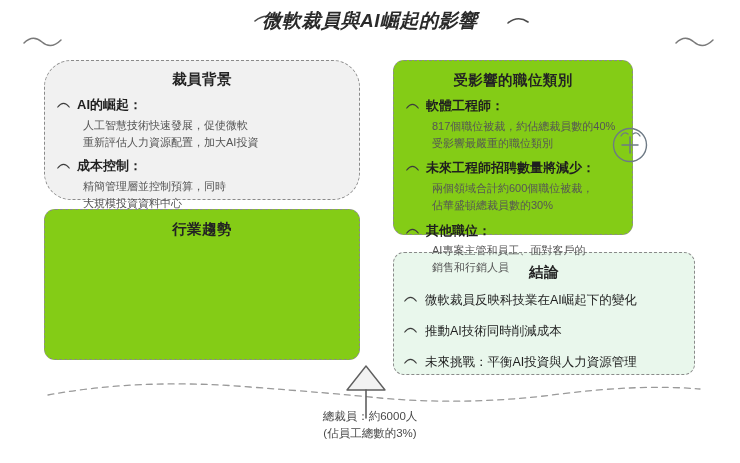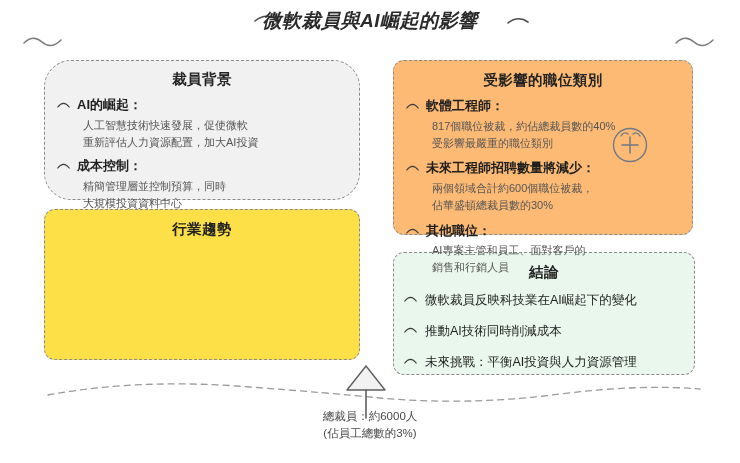--- a/index.html
+++ b/index.html
@@ -61,22 +61,22 @@
   .panel-title {
     text-align: center;
     font-size: 14.5px;
     font-weight: 700;
     color: #232323;
     letter-spacing: 0.4px;
   }
 
   
   #panel-background { background: #f1f1f1; left: 44px;  top: 60px;  width: 316px; height: 140px; border-radius: 27px; }
-  #panel-industry   { background: #fde047; left: 44px;  top: 209px; width: 316px; height: 151px; }
-  #panel-roles      { background: #fdba74; left: 393px; top: 60px;  width: 300px; height: 175px; }
+  #panel-industry   { background: #84cc16; left: 44px;  top: 209px; width: 316px; height: 151px; }
+  #panel-roles      { background: #84cc16; left: 393px; top: 60px;  width: 240px; height: 175px; }
   #panel-conclusion { background: #e9f7ec; left: 393px; top: 252px; width: 302px; height: 123px; }
 
   #panel-background .panel-title { margin-top: 9px; }
   #panel-industry   .panel-title { margin-top: 10px; }
   #panel-roles      .panel-title { margin-top: 10px; }
   #panel-conclusion .panel-title { margin-top: 10px; }
 
   
   .item-list {
     margin: 7px 0 0 0;

